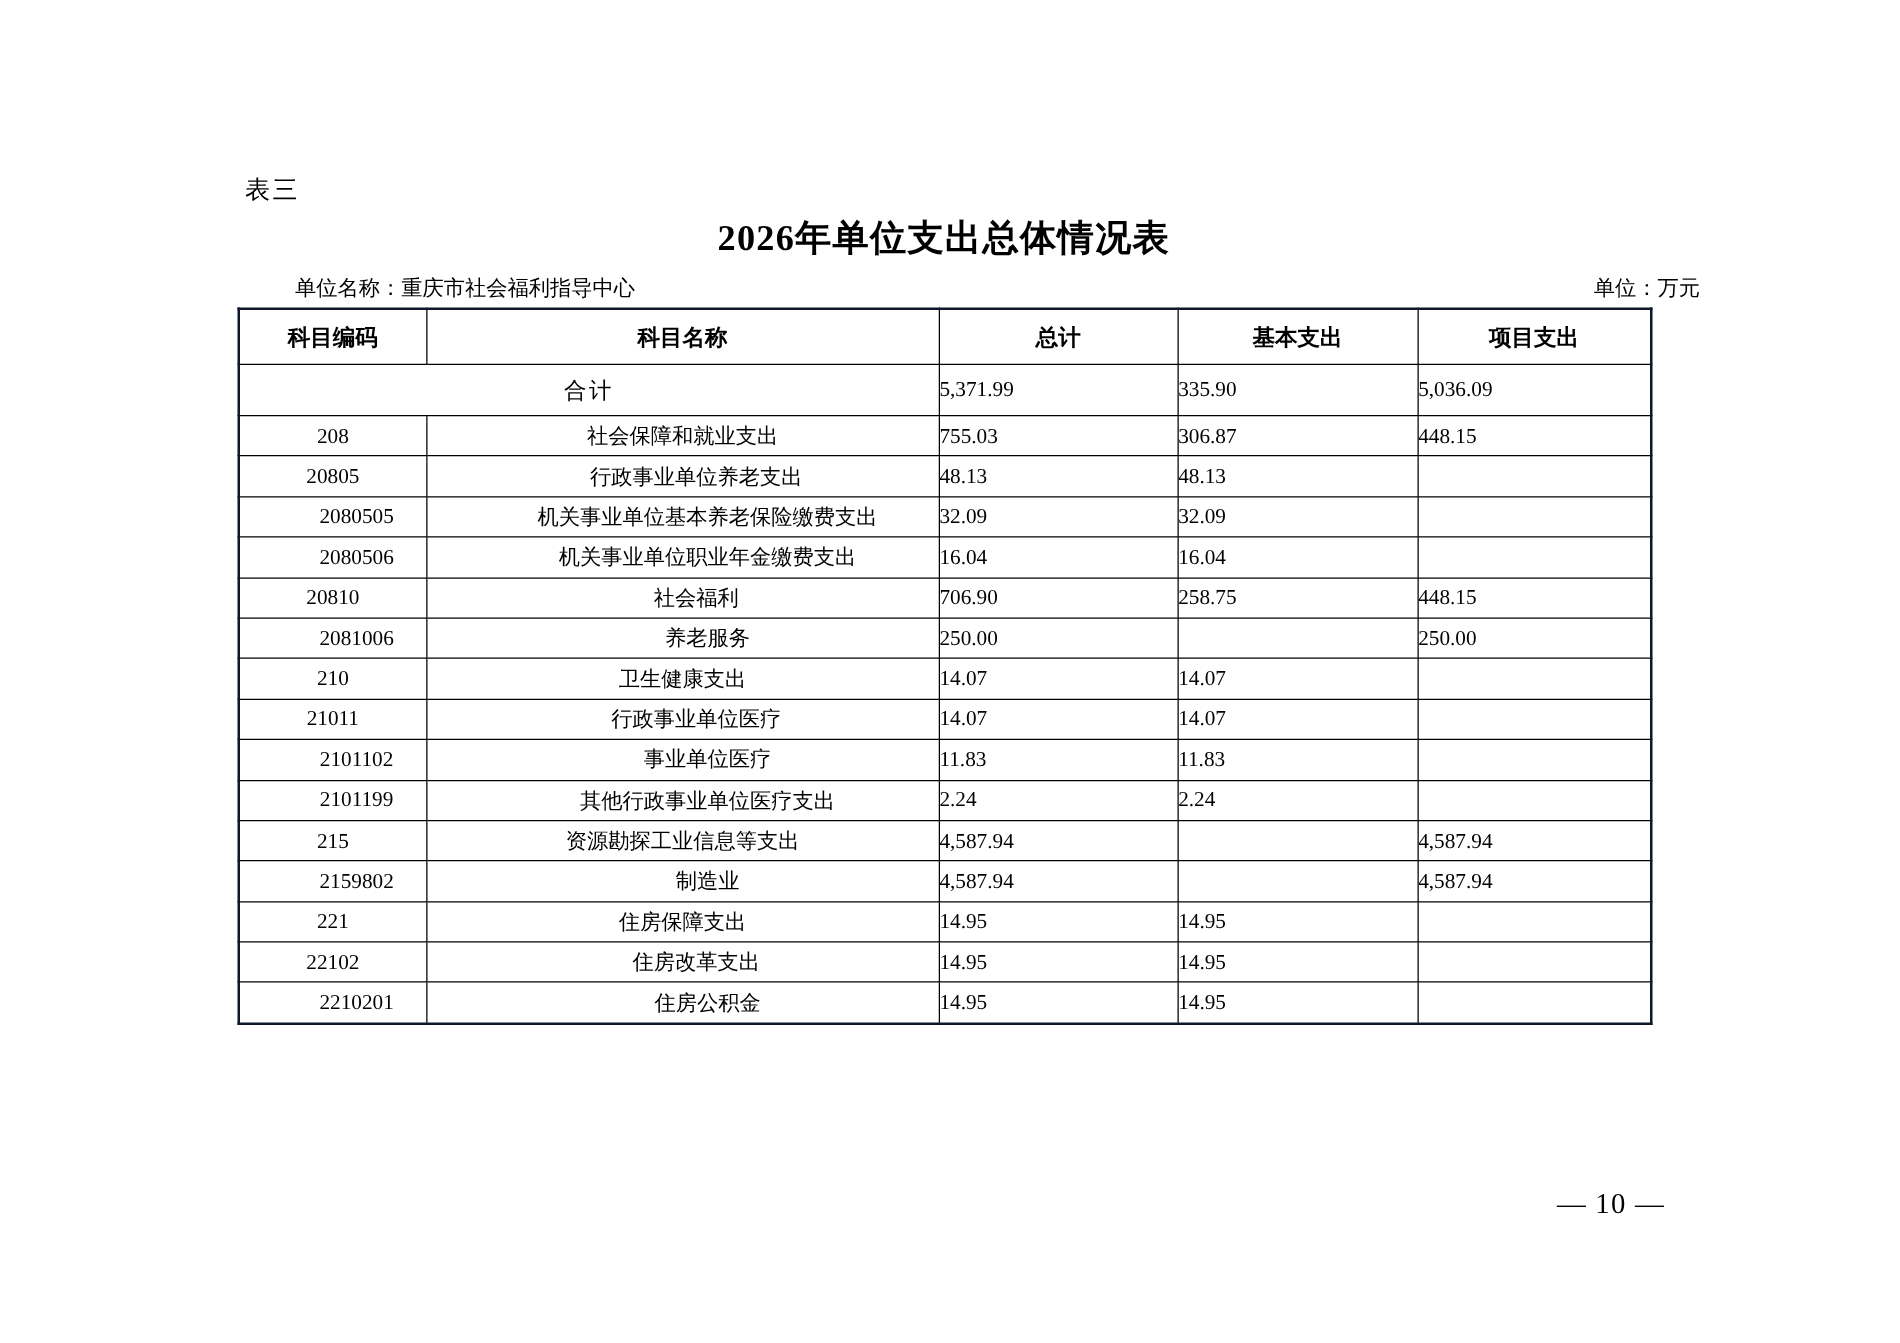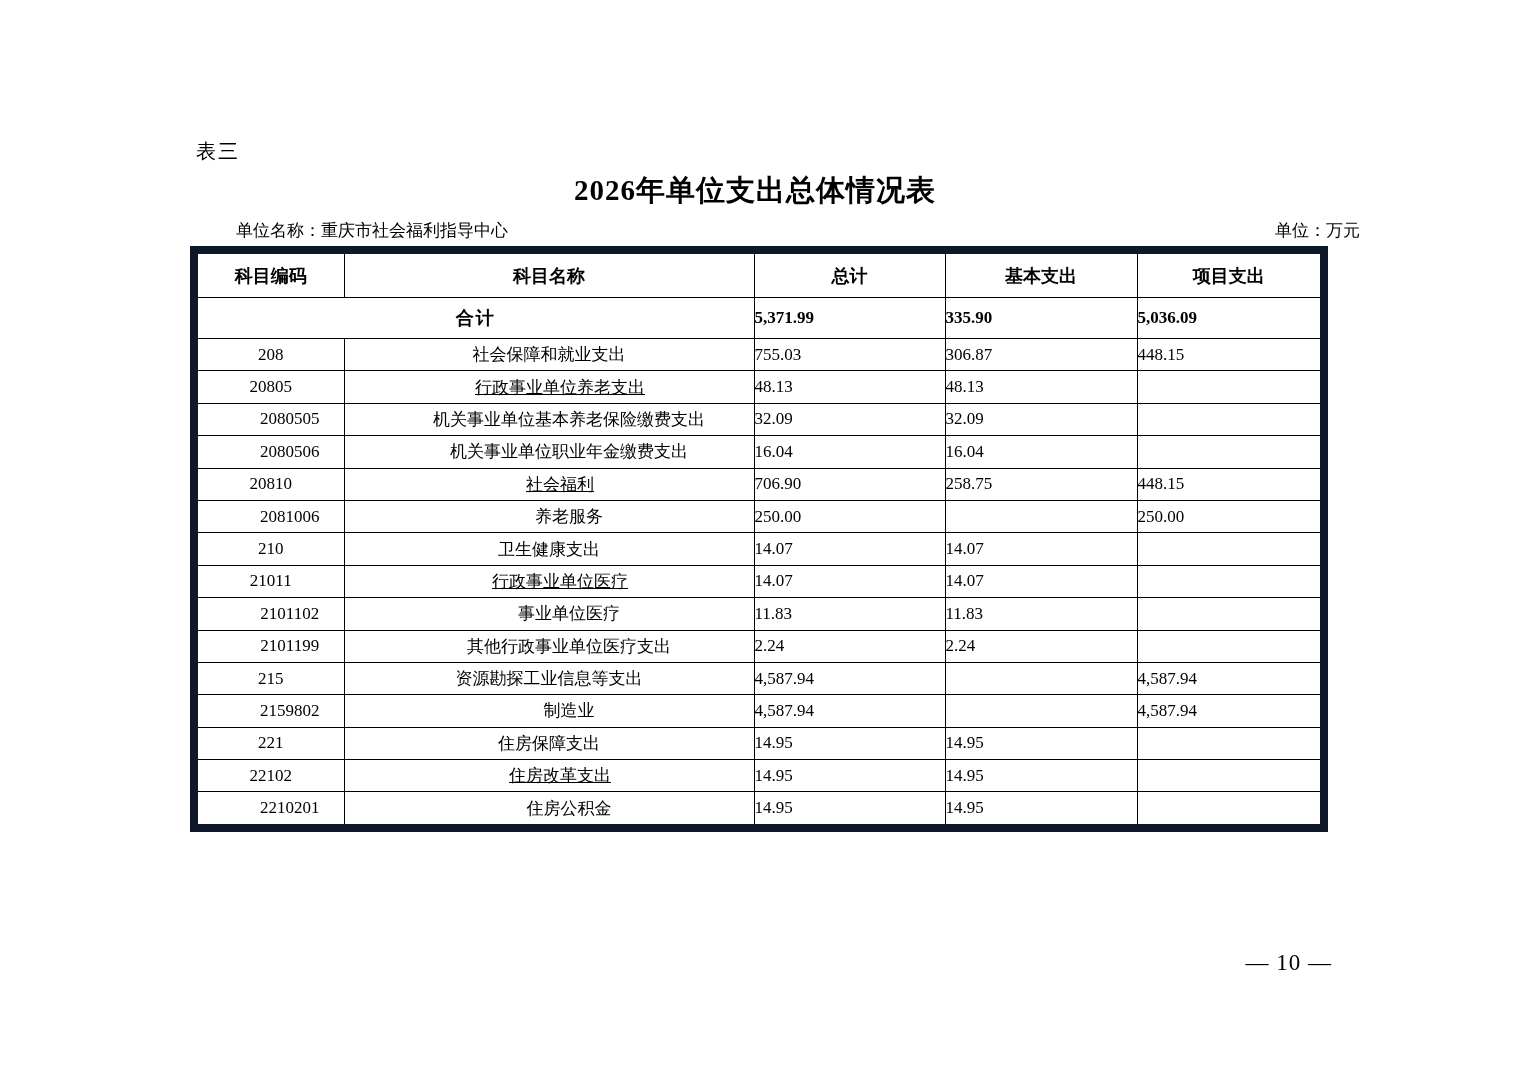--- a/index.html
+++ b/index.html
@@ -43,60 +43,60 @@
     font-size: 17px;
     margin-left: 40px;
   }
   table.budget {
     position: absolute;
     left: 190px;
     top: 246px;
     width: 1130px;
     border-collapse: collapse;
     table-layout: fixed;
-    border: 8px solid #0f172a;
+    border: 2px solid #0f172a;
   }
   table.budget th,
   table.budget td {
     border: 1px solid #000000;
     padding: 0;
     font-size: 17px;
     overflow: hidden;
     white-space: nowrap;
   }
   table.budget thead th {
     height: 43px;
     font-size: 18px;
     font-weight: bold;
     text-align: center;
   }
   tr.total-row td {
     height: 40px;
-    font-weight: bold;
+    font-weight: normal;
     margin-left: 16px;
   }
   tr.total-row td.total-label {
     text-align: center;
     font-size: 18px;
     letter-spacing: 2px;
   }
   tbody.data-rows td {
     height: 31.4px;
   }
   td.num {
     text-align: left;
     padding-right: 6px;
   }
   td.code, td.name {
     text-align: center;
     padding-left: 4px;
   }
   tr.lv2 td.code { }
   tr.lv3 td.code { padding-left: 38px; }
-  tr.lv2 td.name { padding-left: 22px; text-decoration: underline; }
+  tr.lv2 td.name { padding-left: 22px; }
   tr.lv3 td.name { padding-left: 40px; }
   .page-number {
     position: absolute;
     right: 188px;
     top: 950px;
     font-size: 23px;
     letter-spacing: 1px;
   }
 </style>
 </head>

